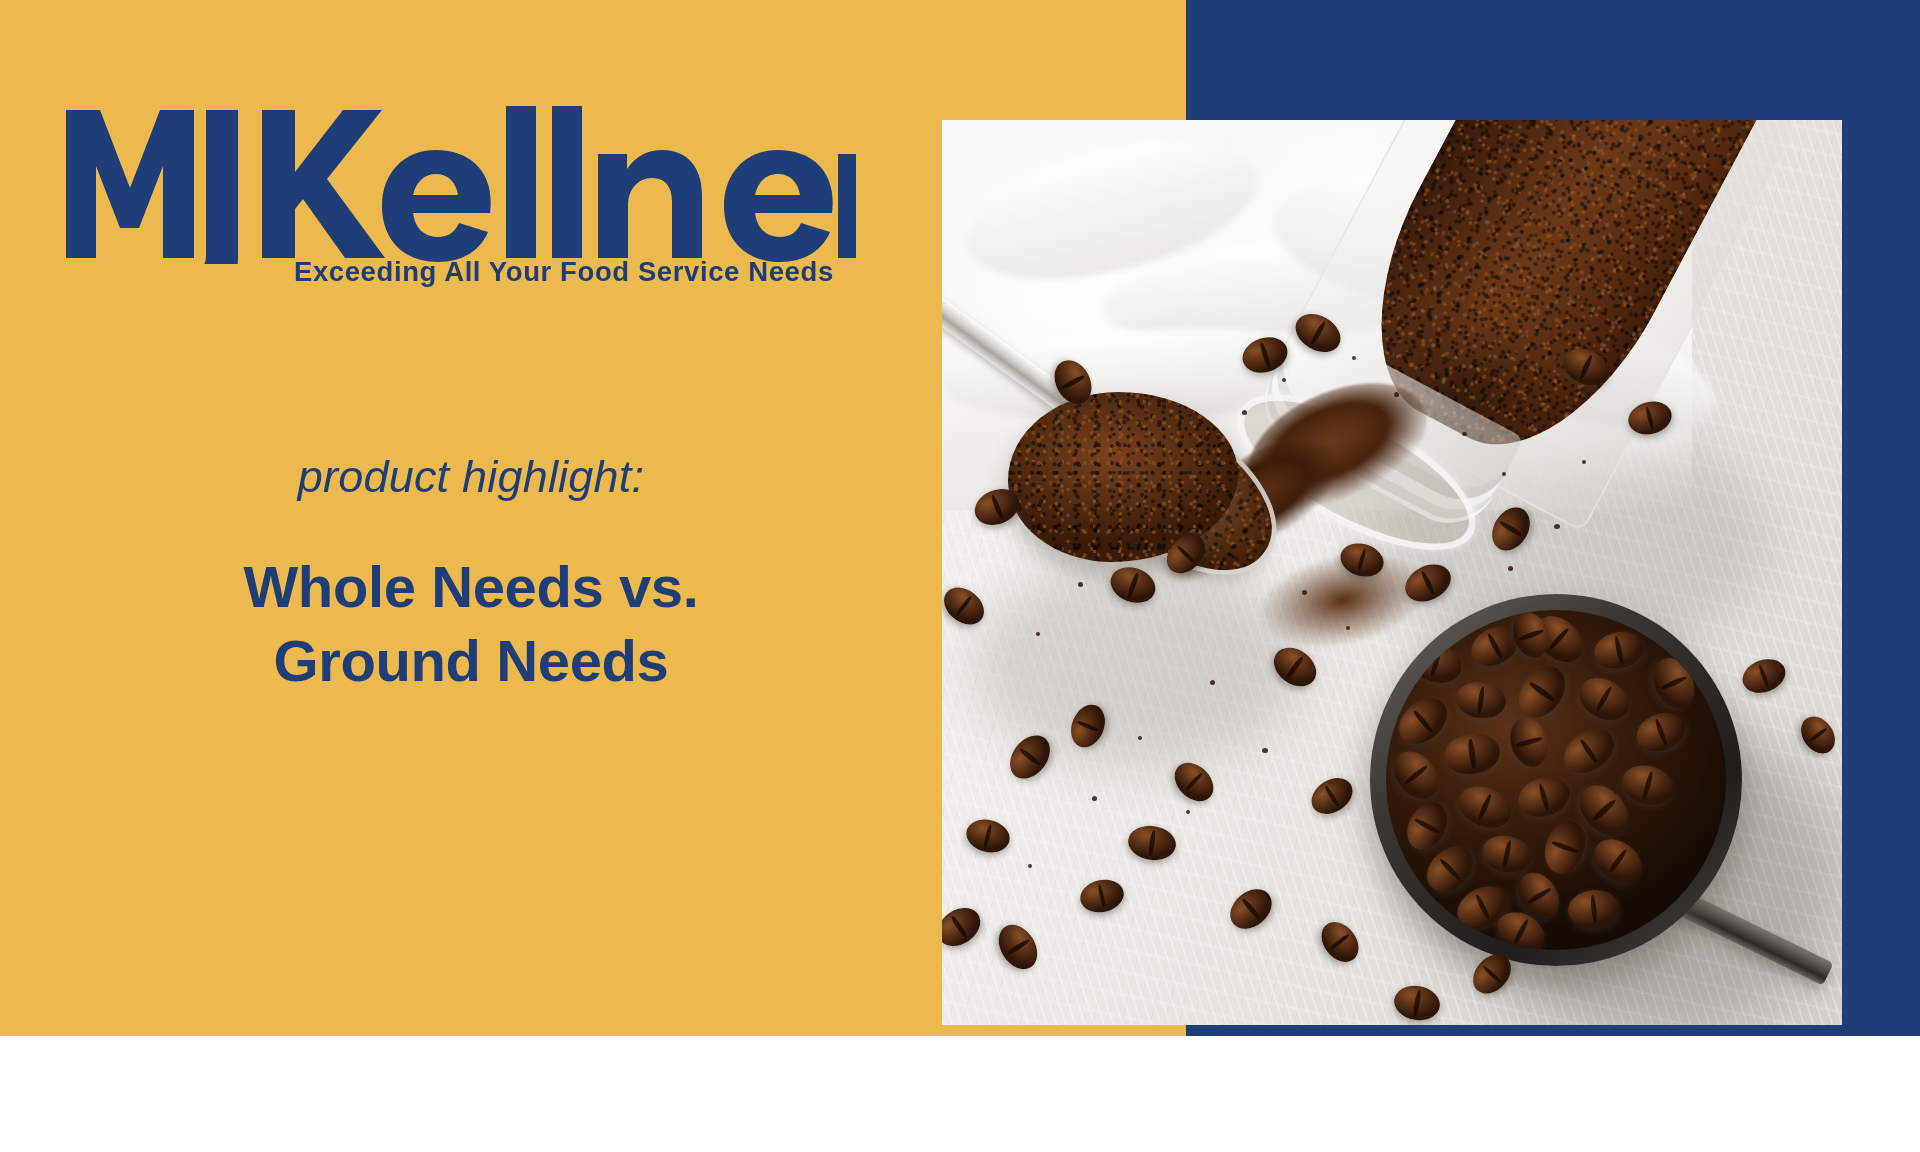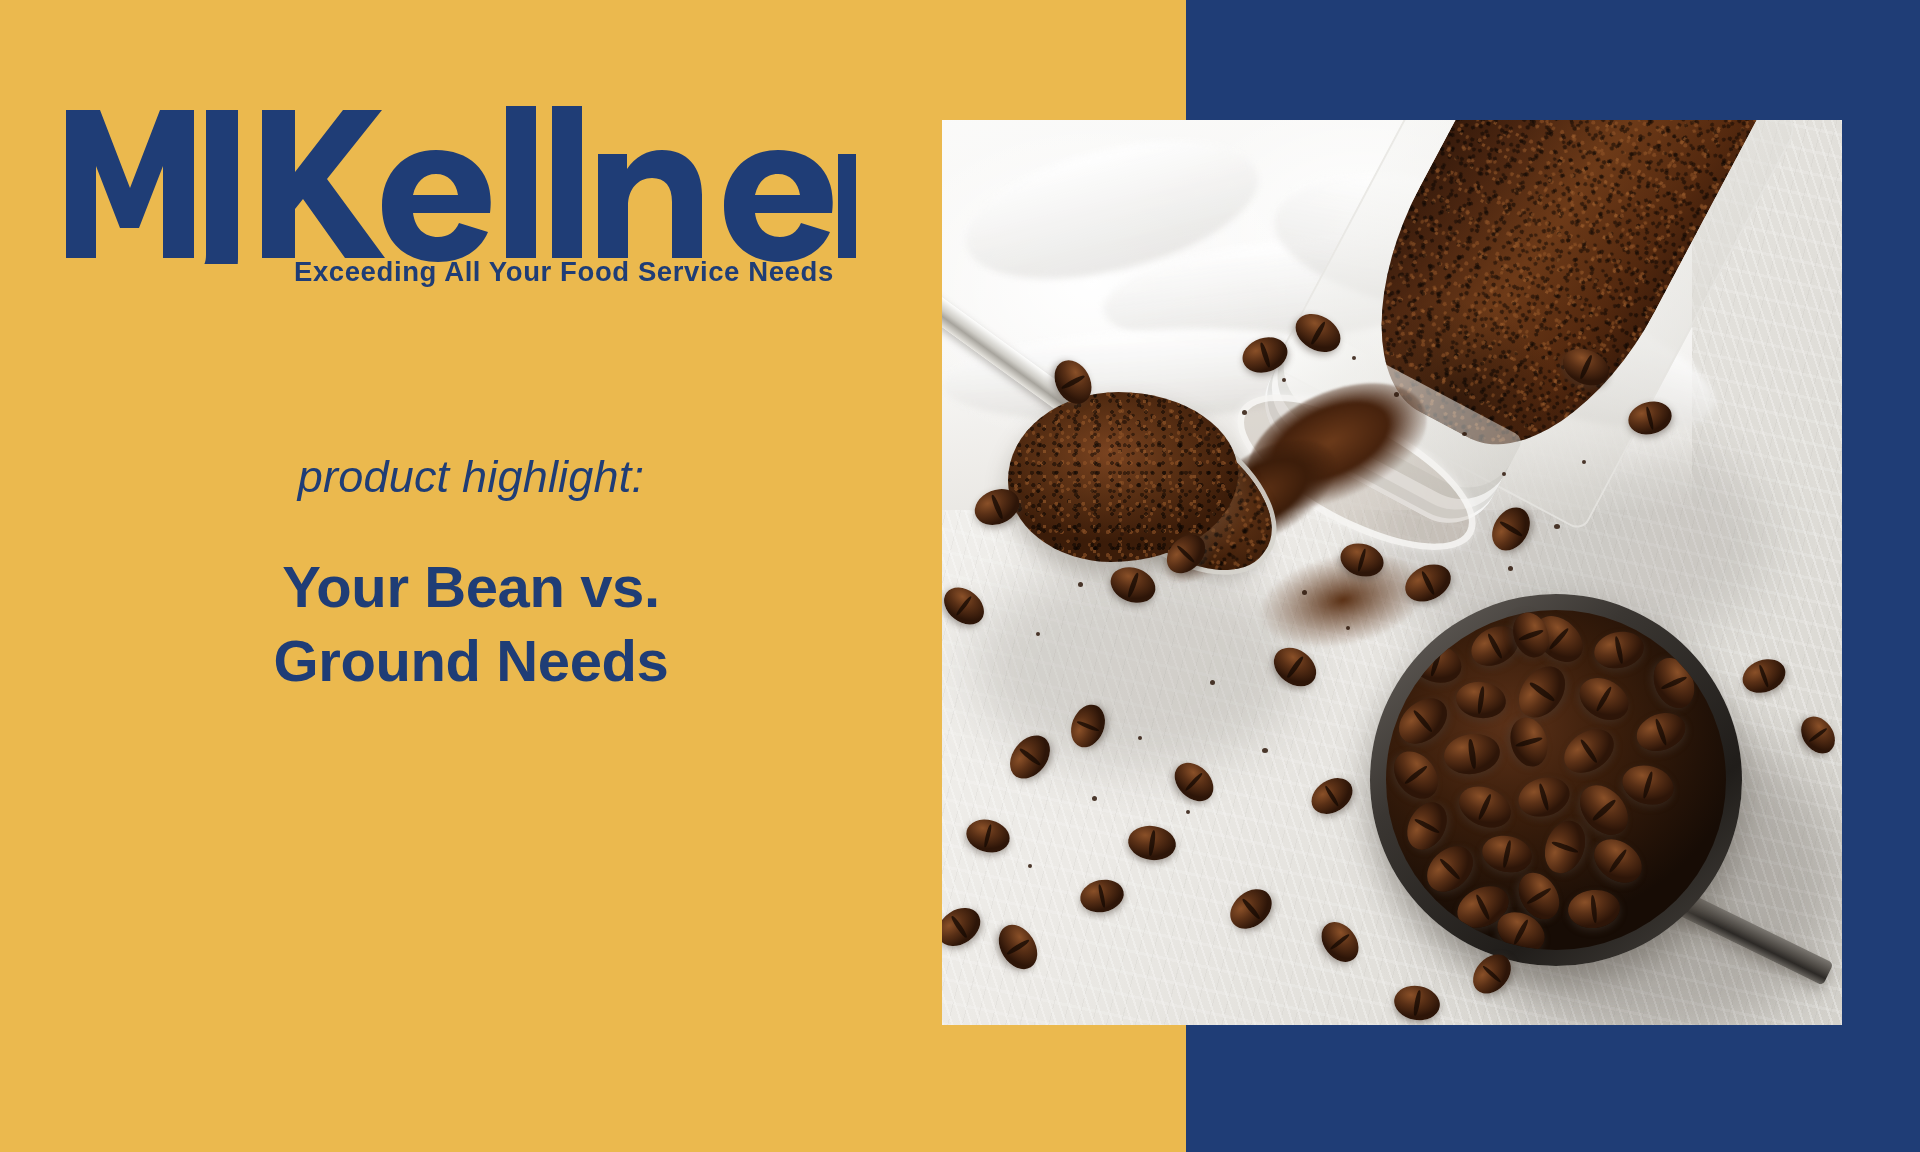--- a/index.html
+++ b/index.html
@@ -7,21 +7,21 @@
     padding: 0;
     background: #ffffff;
   }
   body {
     font-family: "Liberation Sans", sans-serif;
   }
 
   .canvas {
     position: relative;
     width: 1920px;
-    height: 1152px;
+    height: 1036px;
     overflow: hidden;
     background: #14b8a6;
   }
 
   
   .panel-gold {
     position: absolute;
     left: 0; top: 0;
     width: 1186px; height: 1152px;
     background: #ebb94e;
@@ -331,21 +331,21 @@
       </g>
 
       <path fill="#1F3D76" d="M772 50 h18 v104 h-18 z"></path>
     </svg>
     <div class="logo-tagline">Exceeding All Your Food Service Needs</div>
   </div>
 
   <div class="copy-block">
     <div class="eyebrow">product highlight:</div>
     <div class="headline">
-      <span class="line">Your Bean vs.</span>
+      <span class="line">Whole Needs vs.</span>
       <span class="line">Ground Needs</span>
     </div>
   </div>
 
   <div class="photo">
     <div class="photo-inner">
       <div class="plaster"></div>
 
       <div class="shadow-soft" style="left:520px; top:600px; width:380px; height:320px; background:rgba(108,104,96,0.30);"></div>
       <div class="shadow-soft" style="left:430px; top:300px; width:400px; height:240px; background:rgba(120,116,108,0.20);"></div>

